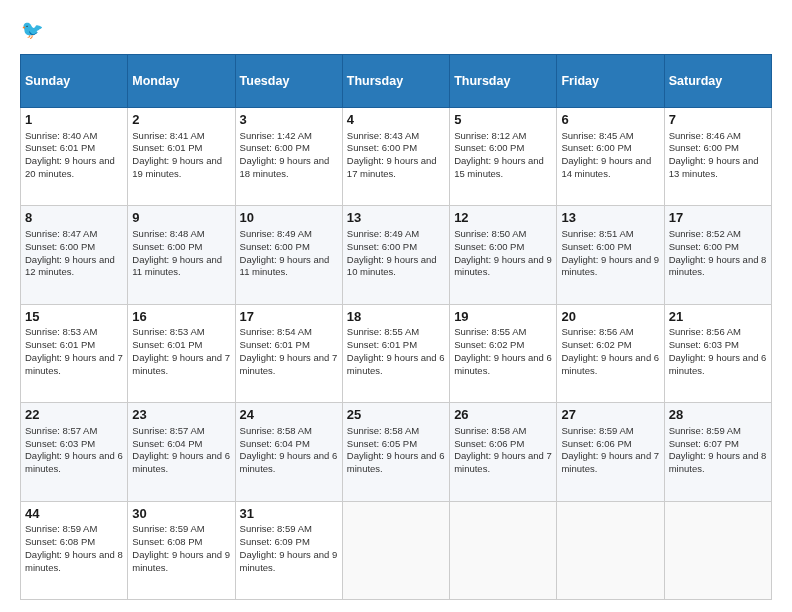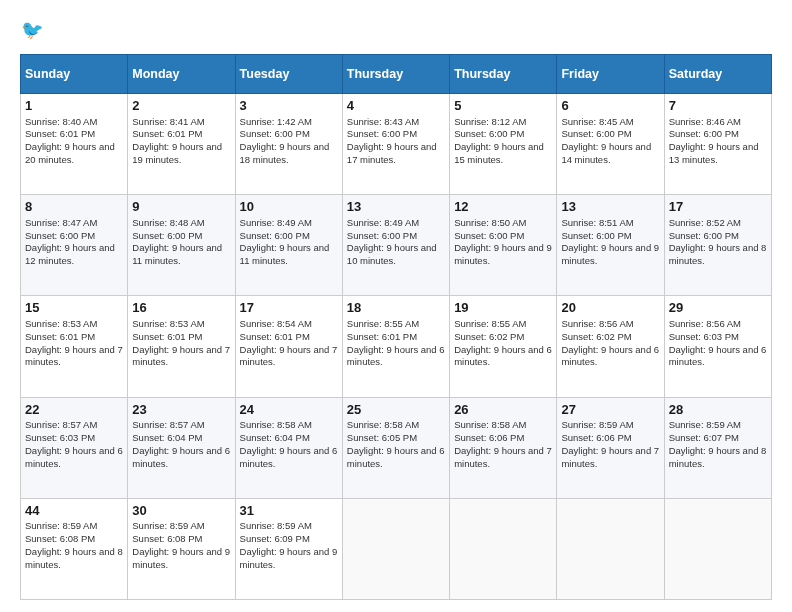--- a/index.html
+++ b/index.html
@@ -58,21 +58,21 @@
       flex: 1;
       border-collapse: collapse;
       width: 100%;
       border: 1px solid #ccc;
     }
     .calendar th {
       background-color: #2979b8;
       color: #fff;
       font-size: 12.5px;
       font-weight: bold;
-      padding: 12px 4px;
+      padding: 19px 4px;
       text-align: left;
       border: 1px solid #1a5f9a;
     }
     .calendar td {
       vertical-align: top;
       border: 1px solid #ccc;
       padding: 3px 4px;
       width: 14.28%;
       background: #fff;
       font-size: 9.5px;
@@ -144,21 +144,21 @@
           <td><span class="day-num">13</span><span>Sunrise: 8:51 AM</span><br><span>Sunset: 6:00 PM</span><br><span>Daylight: 9 hours and 9 minutes.</span></td>
           <td><span class="day-num">17</span><span>Sunrise: 8:52 AM</span><br><span>Sunset: 6:00 PM</span><br><span>Daylight: 9 hours and 8 minutes.</span></td>
         </tr>
         <tr>
           <td><span class="day-num">15</span><span>Sunrise: 8:53 AM</span><br><span>Sunset: 6:01 PM</span><br><span>Daylight: 9 hours and 7 minutes.</span></td>
           <td><span class="day-num">16</span><span>Sunrise: 8:53 AM</span><br><span>Sunset: 6:01 PM</span><br><span>Daylight: 9 hours and 7 minutes.</span></td>
           <td><span class="day-num">17</span><span>Sunrise: 8:54 AM</span><br><span>Sunset: 6:01 PM</span><br><span>Daylight: 9 hours and 7 minutes.</span></td>
           <td><span class="day-num">18</span><span>Sunrise: 8:55 AM</span><br><span>Sunset: 6:01 PM</span><br><span>Daylight: 9 hours and 6 minutes.</span></td>
           <td><span class="day-num">19</span><span>Sunrise: 8:55 AM</span><br><span>Sunset: 6:02 PM</span><br><span>Daylight: 9 hours and 6 minutes.</span></td>
           <td><span class="day-num">20</span><span>Sunrise: 8:56 AM</span><br><span>Sunset: 6:02 PM</span><br><span>Daylight: 9 hours and 6 minutes.</span></td>
-          <td><span class="day-num">29</span><span>Sunrise: 8:56 AM</span><br><span>Sunset: 6:03 PM</span><br><span>Daylight: 9 hours and 6 minutes.</span></td>
+          <td><span class="day-num">21</span><span>Sunrise: 8:56 AM</span><br><span>Sunset: 6:03 PM</span><br><span>Daylight: 9 hours and 6 minutes.</span></td>
         </tr>
         <tr>
           <td><span class="day-num">22</span><span>Sunrise: 8:57 AM</span><br><span>Sunset: 6:03 PM</span><br><span>Daylight: 9 hours and 6 minutes.</span></td>
           <td><span class="day-num">23</span><span>Sunrise: 8:57 AM</span><br><span>Sunset: 6:04 PM</span><br><span>Daylight: 9 hours and 6 minutes.</span></td>
           <td><span class="day-num">24</span><span>Sunrise: 8:58 AM</span><br><span>Sunset: 6:04 PM</span><br><span>Daylight: 9 hours and 6 minutes.</span></td>
           <td><span class="day-num">25</span><span>Sunrise: 8:58 AM</span><br><span>Sunset: 6:05 PM</span><br><span>Daylight: 9 hours and 6 minutes.</span></td>
           <td><span class="day-num">26</span><span>Sunrise: 8:58 AM</span><br><span>Sunset: 6:06 PM</span><br><span>Daylight: 9 hours and 7 minutes.</span></td>
           <td><span class="day-num">27</span><span>Sunrise: 8:59 AM</span><br><span>Sunset: 6:06 PM</span><br><span>Daylight: 9 hours and 7 minutes.</span></td>
           <td><span class="day-num">28</span><span>Sunrise: 8:59 AM</span><br><span>Sunset: 6:07 PM</span><br><span>Daylight: 9 hours and 8 minutes.</span></td>
         </tr>

